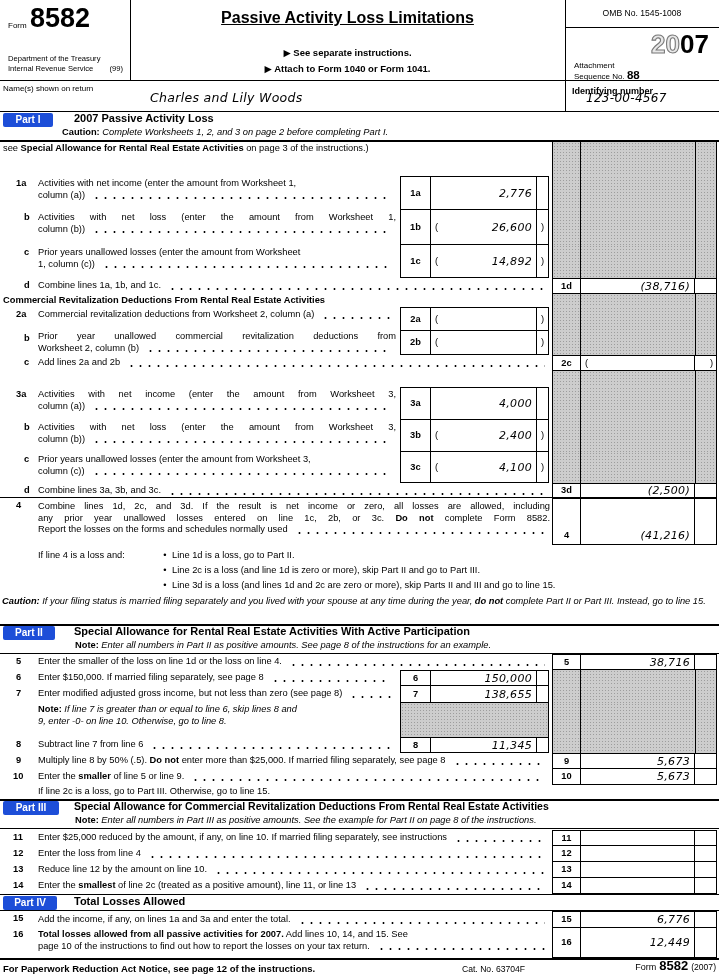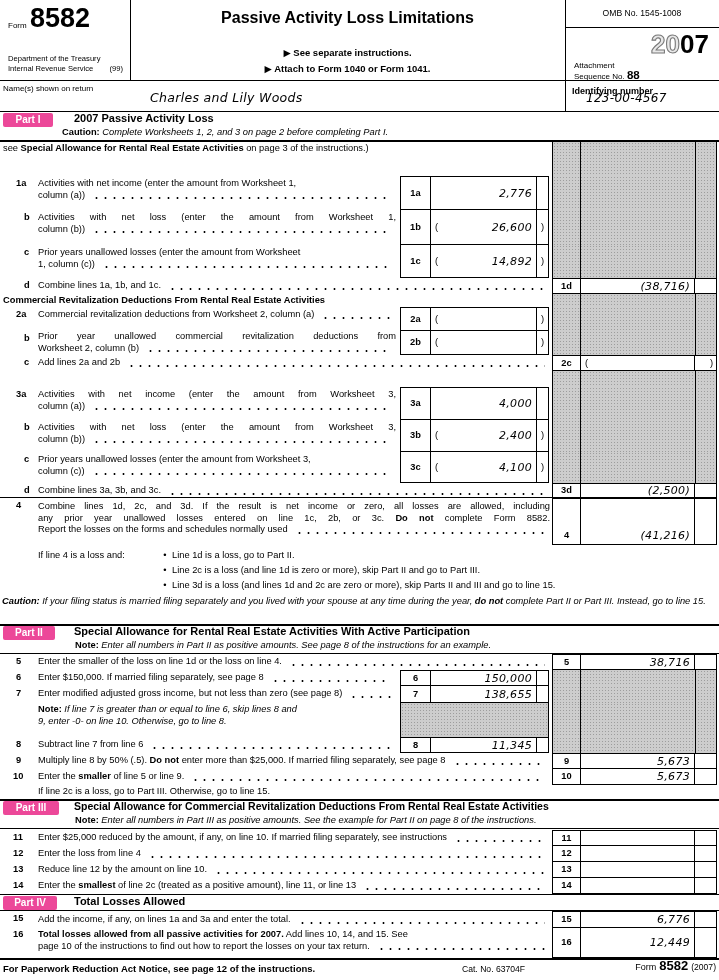--- a/index.html
+++ b/index.html
@@ -48,21 +48,21 @@
   .rbox .bnum{width:28px;}
   .bamt{display:flex;align-items:center;border-right:1px solid #000;box-sizing:border-box;padding:0 4px;}
   .ibox .bamt{flex:1;justify-content:space-between;}
   .rbox .bamt{width:114px;justify-content:flex-end;}
   .rbox .bamt.sb{justify-content:space-between;}
   .bparen{width:11px;display:flex;align-items:center;justify-content:center;}
   .bcent{flex:1;display:flex;align-items:center;justify-content:flex-end;padding-right:3px;}
   .vbot .bnum,.vbot .bamt,.vbot .bcent{align-items:flex-end;padding-bottom:3px;}
   .hw{font-family:"DejaVu Sans",sans-serif;font-style:italic;font-size:11px;letter-spacing:.3px;}
   
-  .chip{position:absolute;background:#ec4899;color:#fff;font-weight:bold;font-size:10px;
+  .chip{position:absolute;background:#1d4ed8;color:#fff;font-weight:bold;font-size:10px;
         text-align:center;border-radius:2px;padding:1px 0 2px 0;}
   .ptitle{position:absolute;left:74px;font-weight:bold;font-size:11px;}
   .pnote{position:absolute;left:75px;font-size:9.3px;}
   
   .outline{color:#e8e8e8;-webkit-text-stroke:1.1px #7a7a7a;text-shadow:0 0 0 #999;}
   .bullet-line{display:flex;line-height:15px;}
   .bullet-line .bu{width:14px;text-align:center;flex:0 0 auto;}
 </style>
 </head>
 <body>
@@ -70,21 +70,21 @@
 <div id="page">
 
   <div class="abs" style="left:8px;top:20px;font-size:8px;">Form</div>
   <div class="abs b" style="left:30px;top:4px;font-size:27px;line-height:28px;">8582</div>
   <div class="abs" style="left:8px;top:54px;font-size:7.6px;line-height:9px;">Department of the Treasury</div>
   <div class="abs" style="left:8px;top:64px;font-size:7.6px;line-height:9px;">
     <span>Internal Revenue Service</span>
     <span style="margin-left:14px;">(99)</span>
   </div>
 
-  <div class="abs b" style="left:130px;width:435px;top:12px;text-align:center;font-size:16px;">Passive Activity Loss Limitations</div>
+  <div class="abs b" style="left:130px;width:435px;top:12px;text-align:center;font-size:16px;text-decoration:underline;">Passive Activity Loss Limitations</div>
   <div class="abs b" style="left:130px;width:435px;top:47px;text-align:center;font-size:9.5px;">
     <span>▶</span>
     <span>See separate instructions.</span>
   </div>
   <div class="abs b" style="left:130px;width:435px;top:63px;text-align:center;font-size:9.5px;">
     <span>▶</span>
     <span>Attach to Form 1040 or Form 1041.</span>
   </div>
 
   <div class="abs" style="left:565px;width:154px;top:0;height:28px;border-bottom:1px solid #000;display:flex;align-items:center;justify-content:center;font-size:8.6px;box-sizing:border-box;">

